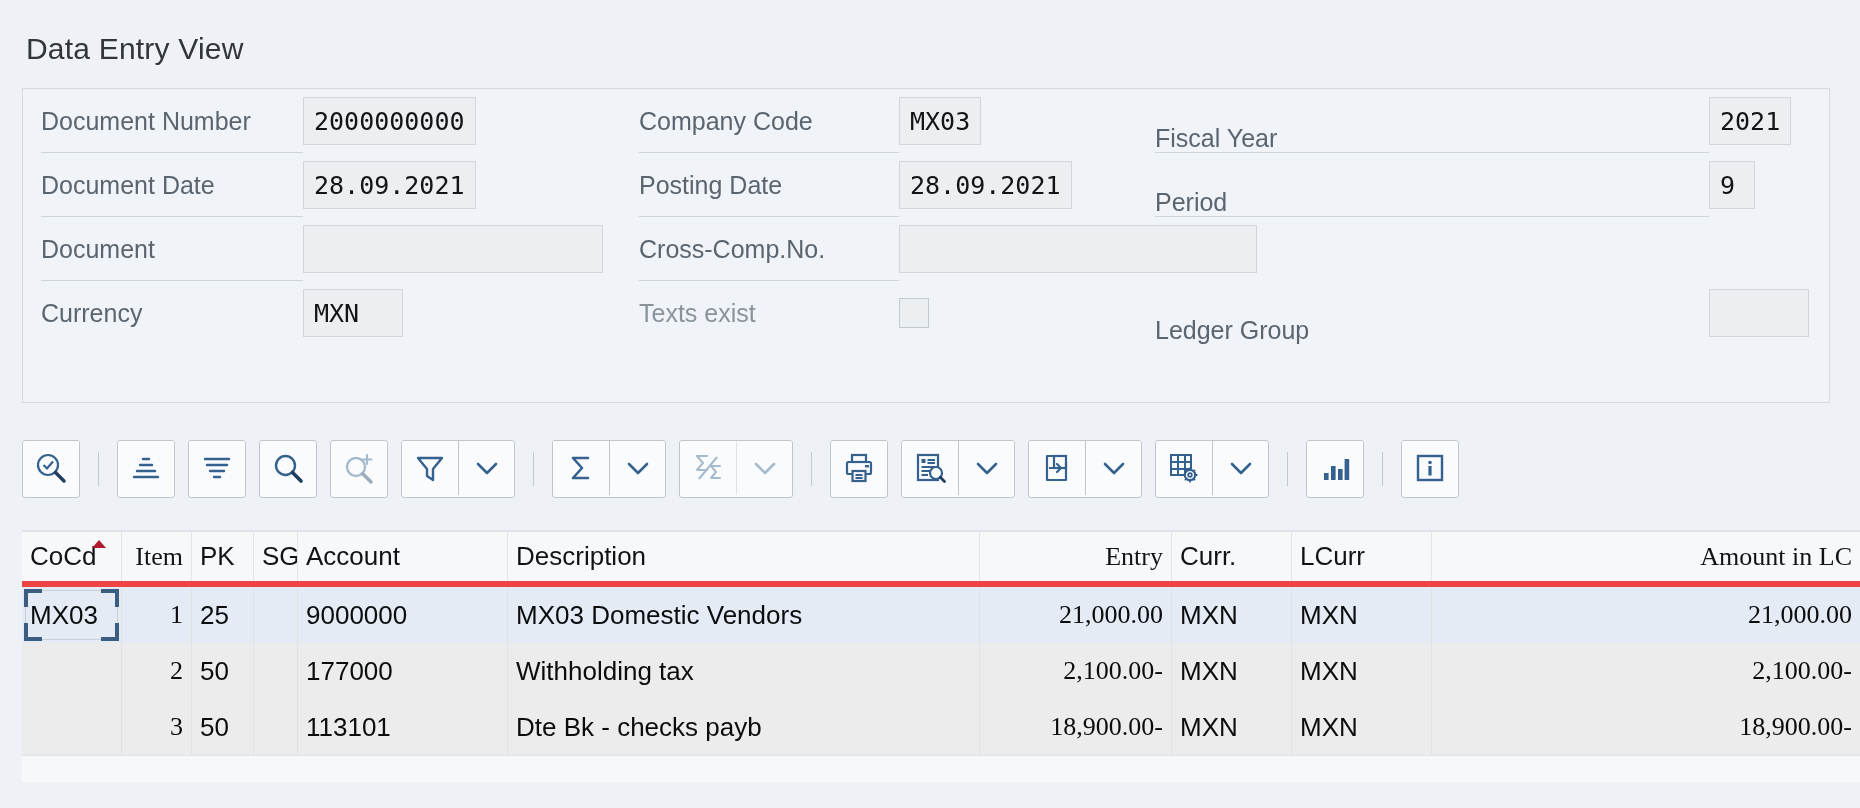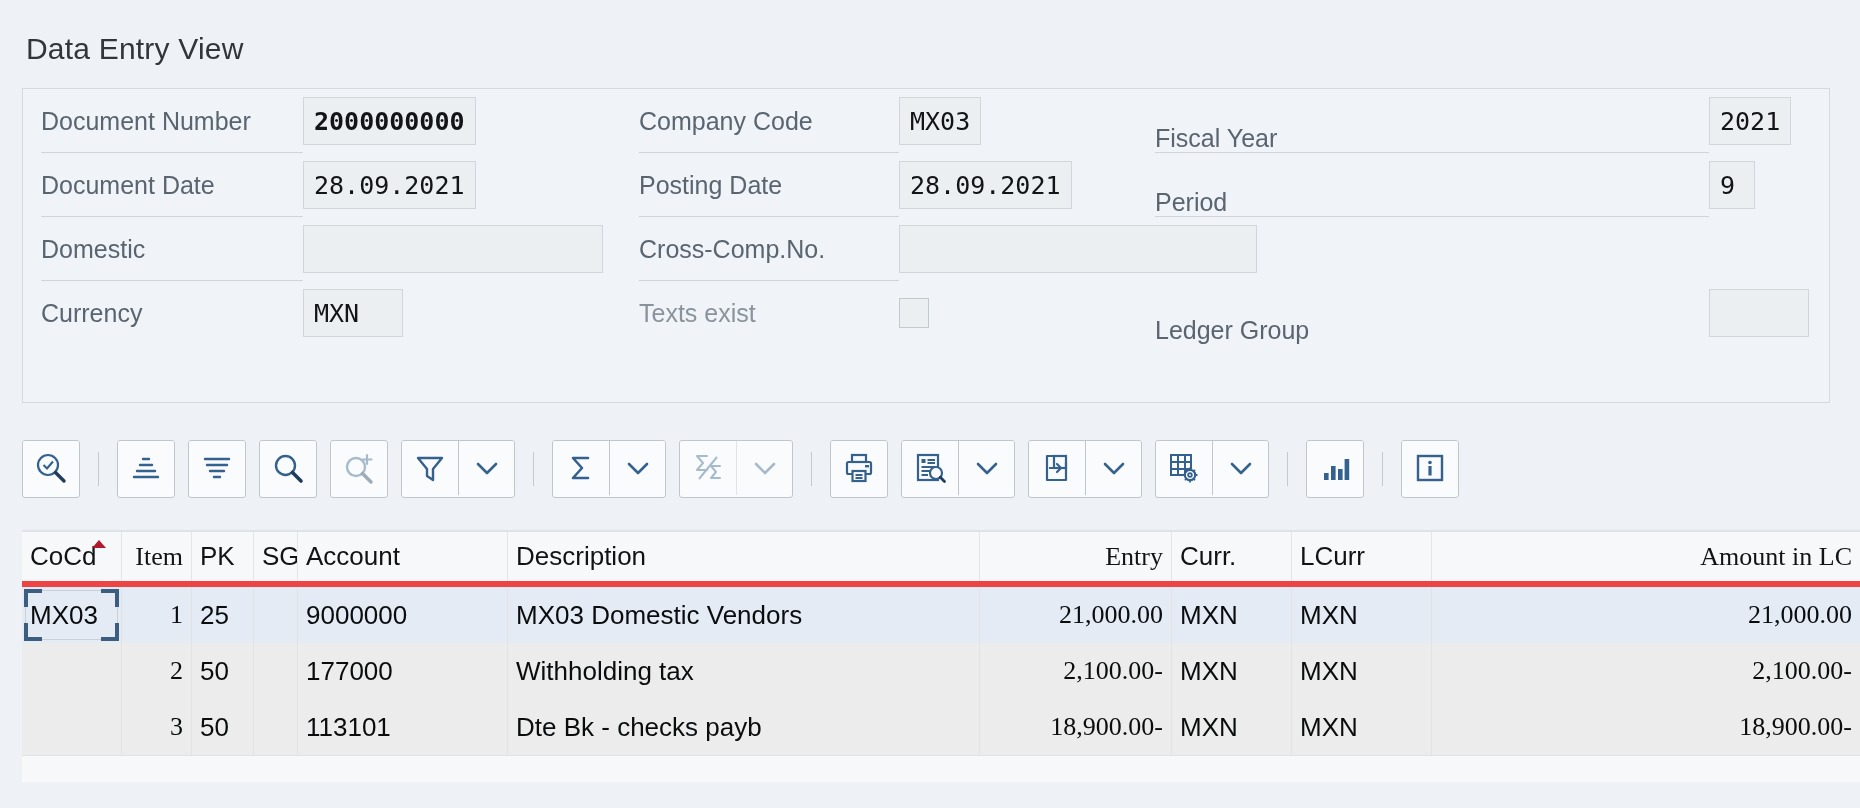--- a/index.html
+++ b/index.html
@@ -226,21 +226,21 @@
 
   <div class="section-title">Data Entry View</div>
 
   <div class="form-panel">
 
     <div class="form-row">
       <div class="fld c-label-a">
         <span class="lbl">Document Number</span>
         <div class="underline"></div>
       </div>
-      <div class="fld" style="width:318px;font-weight:bold;">
+      <div class="fld" style="width:318px;">
         <span class="val">2000000000</span>
       </div>
 
       <div class="fld c-label-b">
         <span class="lbl">Company Code</span>
         <div class="underline"></div>
       </div>
       <div class="fld" style="width:238px;">
         <span class="val">MX03</span>
       </div>
@@ -275,21 +275,21 @@
         <span class="lbl">Period</span>
         <div class="underline"></div>
       </div>
       <div class="fld" style="width:120px;">
         <span class="val" style="min-width:46px;">9</span>
       </div>
     </div>
 
     <div class="form-row">
       <div class="fld c-label-a">
-        <span class="lbl">Domestic</span>
+        <span class="lbl">Document</span>
         <div class="underline"></div>
       </div>
       <div class="fld" style="width:318px;">
         <span class="val" style="width:300px;"></span>
       </div>
 
       <div class="fld c-label-b">
         <span class="lbl">Cross-Comp.No.</span>
         <div class="underline"></div>
       </div>

